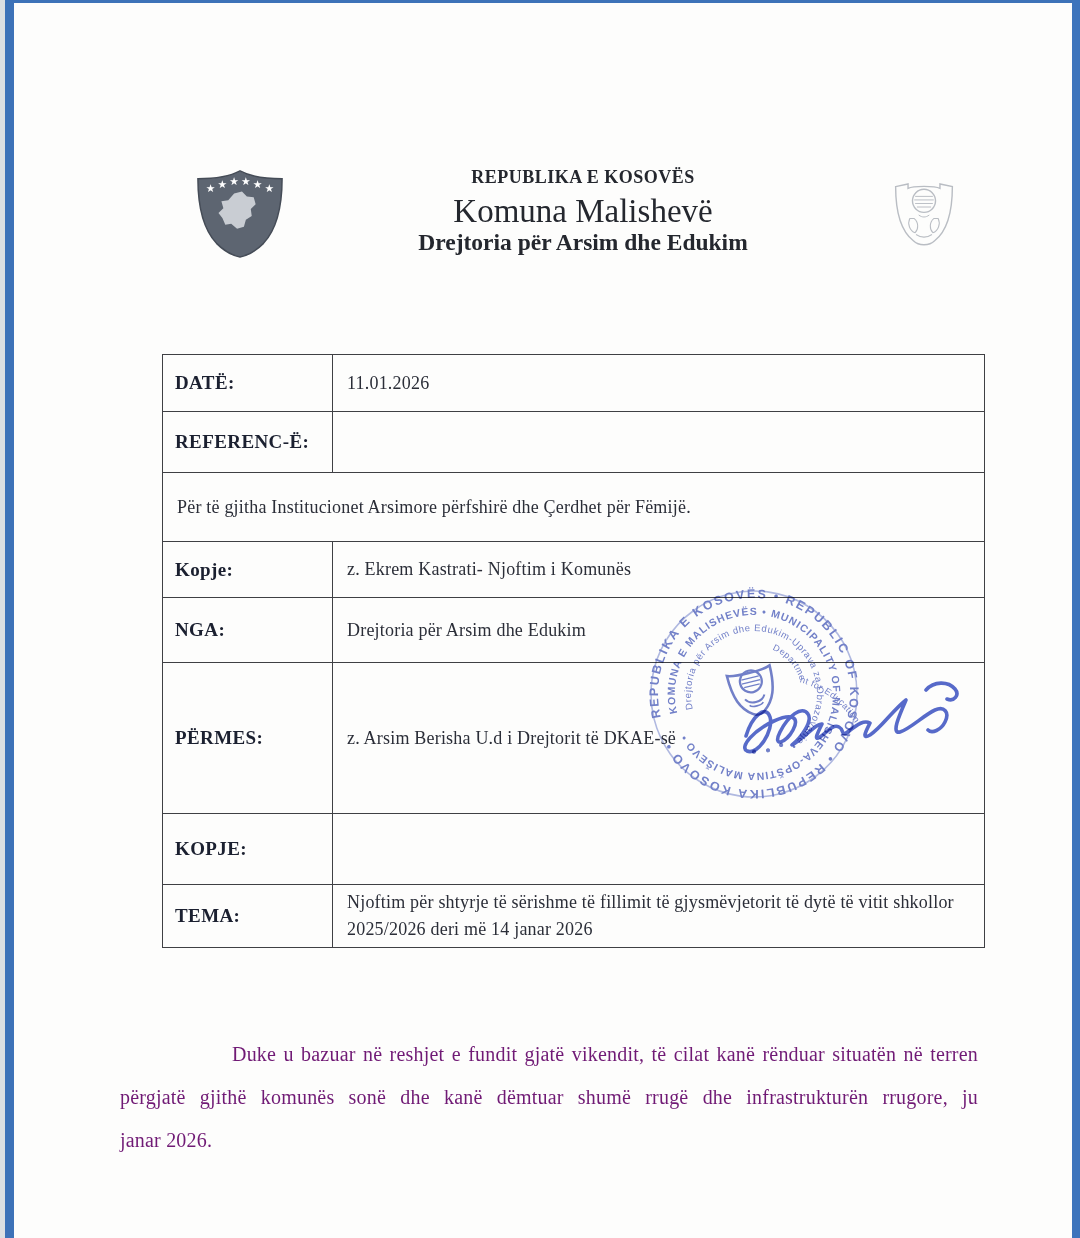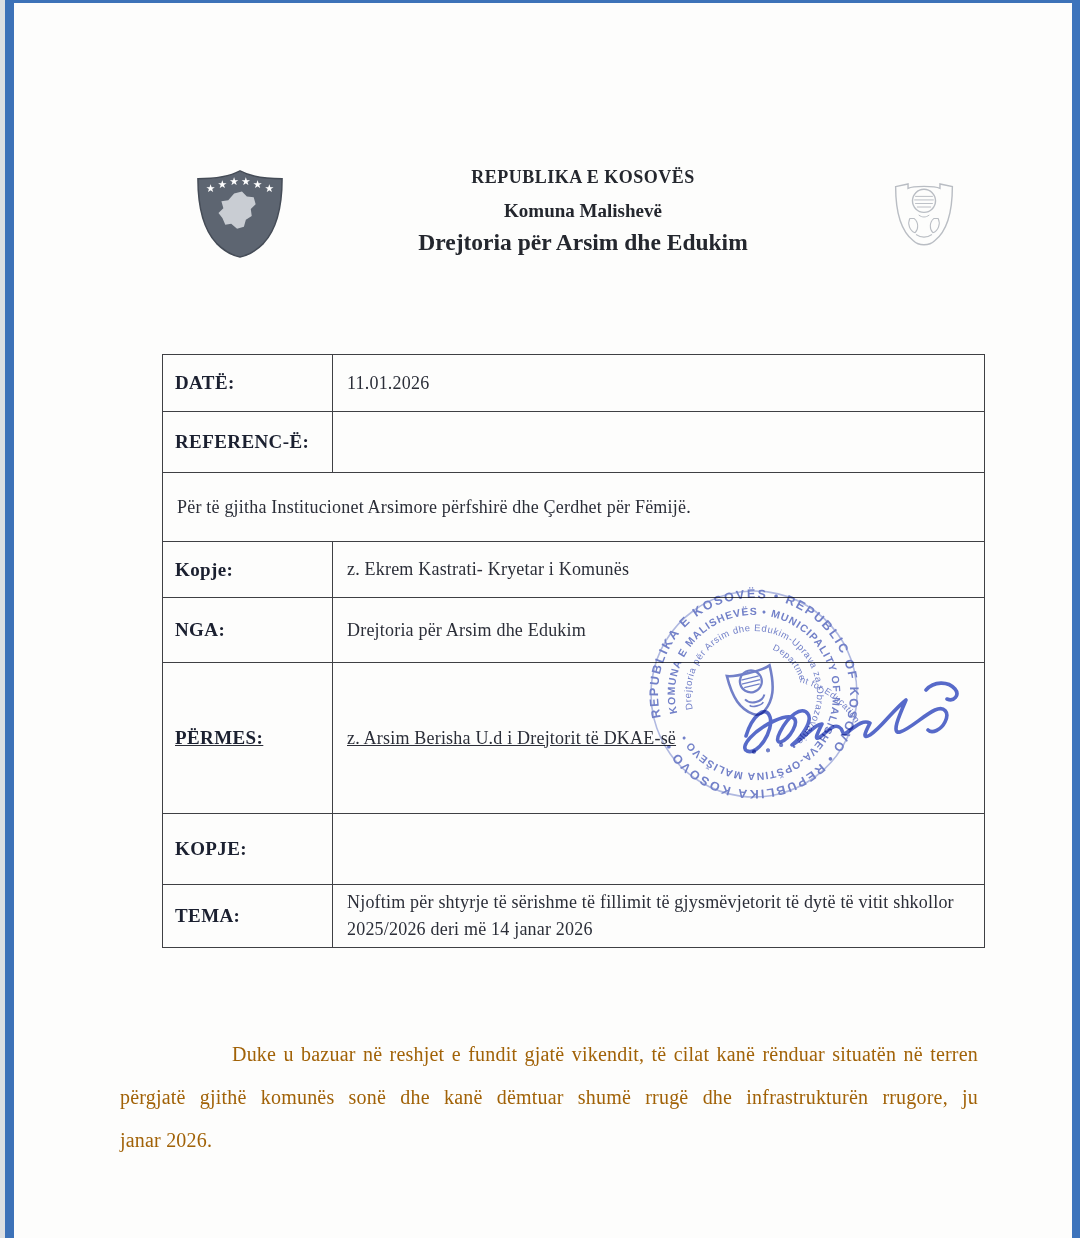--- a/index.html
+++ b/index.html
@@ -17,56 +17,56 @@
   .edge-gray-left{left:0;top:0;width:5px;height:1238px;background:#dcdfe2;}
   .edge-blue-left{left:5px;top:0;width:9px;height:1238px;background:#3d72b8;}
   .edge-blue-right{right:0;top:0;width:8px;height:1238px;background:#3d74bc;}
   .edge-blue-top{left:5px;right:8px;top:0;height:3px;background:#3d72b8;}
 
   
   .emblem-left{position:absolute;left:193px;top:168px;width:94px;height:92px;}
   .emblem-right{position:absolute;left:884px;top:176px;width:80px;height:78px;opacity:.8;}
   .title-block{position:absolute;left:283px;top:160px;width:600px;text-align:center;color:#24272e;}
   .title-1{font-size:18px;font-weight:bold;line-height:35px;letter-spacing:.5px;}
-  .title-2{font-size:19px;font-weight:bold;line-height:32px;}
+  .title-2{font-size:33px;font-weight:normal;line-height:32px;}
   .title-3{font-size:23.5px;font-weight:bold;line-height:31px;}
 
   
   .memo-table{
     position:absolute;left:162px;top:354px;width:821px;
     border:1.5px solid #3f4044;z-index:1;background:transparent;
   }
   .trow{display:flex;}
   .trow + .trow{border-top:1.5px solid #3f4044;justify-content:center;}
   .tlabel{
     width:170px;flex:0 0 170px;border-right:1.5px solid #3f4044;
     display:flex;align-items:center;padding-left:12px;box-sizing:border-box;
     font-weight:bold;font-size:19px;letter-spacing:.4px;color:#1b2030;
   }
   .tvalue{
     flex:1;display:flex;align-items:center;padding:4px 10px 4px 14px;
     font-size:18px;line-height:27px;color:#2b2e38;letter-spacing:.2px;
   }
   .h0{height:56px;} .h1{height:60px;} .h2{height:68px;} .h3{height:55px;}
-  .h4{height:64px;} .h5{height:150px;text-decoration:underline;} .h6{height:70px;} .h7{height:62px;}
+  .h4{height:64px;} .h5{height:150px;} .h6{height:70px;} .h7{height:62px;}
 
   
   .stamp{
     position:absolute;left:644px;top:584px;width:220px;height:220px;
     transform:rotate(-14deg);z-index:2;opacity:.85;mix-blend-mode:multiply;
   }
   .signature{
     position:absolute;left:730px;top:672px;width:252px;height:112px;
     z-index:3;mix-blend-mode:multiply;
   }
 
   
   .body-text{
     position:absolute;left:120px;top:1033px;width:858px;
-    font-size:20px;line-height:43px;color:#a16207;letter-spacing:.2px;
+    font-size:20px;line-height:43px;color:#701a75;letter-spacing:.2px;
   }
   .bline{text-align:justify;text-align-last:justify;}
   .bline-first{padding-left:112px;box-sizing:border-box;}
   .bline-last{text-align:center;text-align-last:left;}
 </style>
 </head>
 <body>
 
 <div class="page">
 
@@ -113,21 +113,21 @@
     </div>
     <div class="trow h1">
       <div class="tlabel">REFERENC-Ë:</div>
       <div class="tvalue"></div>
     </div>
     <div class="trow h2">
       <div class="tvalue">Për të gjitha Institucionet Arsimore përfshirë dhe Çerdhet për Fëmijë.</div>
     </div>
     <div class="trow h3">
       <div class="tlabel">Kopje:</div>
-      <div class="tvalue">z. Ekrem Kastrati- Kryetar i Komunës</div>
+      <div class="tvalue">z. Ekrem Kastrati- Njoftim i Komunës</div>
     </div>
     <div class="trow h4">
       <div class="tlabel">NGA:</div>
       <div class="tvalue">Drejtoria për Arsim dhe Edukim</div>
     </div>
     <div class="trow h5">
       <div class="tlabel">PËRMES:</div>
       <div class="tvalue">z. Arsim Berisha U.d i Drejtorit të DKAE-së</div>
     </div>
     <div class="trow h6">

